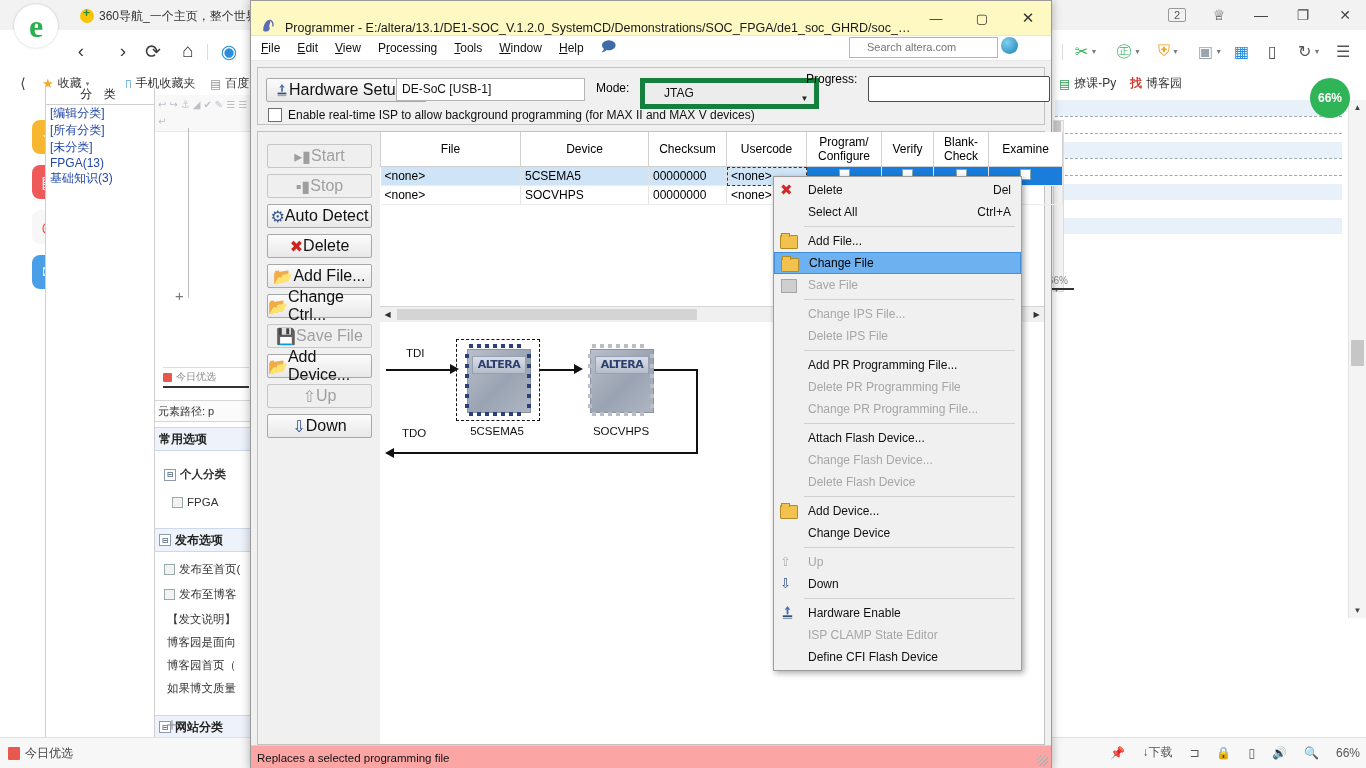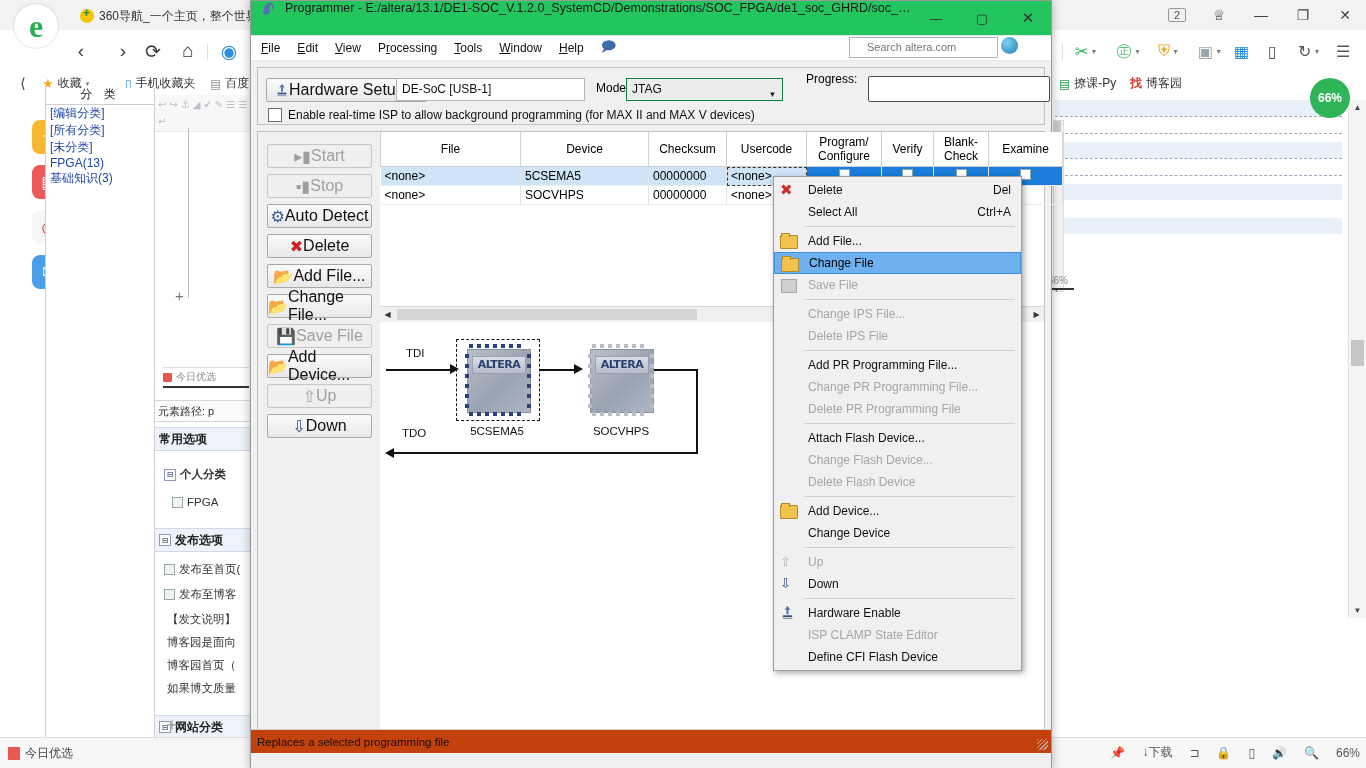--- a/index.html
+++ b/index.html
@@ -68,21 +68,21 @@
   .arr{position:absolute;left:0;width:17px;height:15px;display:flex;align-items:center;justify-content:center;font-size:8px;color:#444;}
 
   .br-status{position:absolute;left:0;bottom:0;width:1366px;height:30px;background:#f7f7f7;border-top:1px solid #e0e0e0;}
   .bs-left{position:absolute;left:8px;top:7px;display:flex;align-items:center;gap:5px;font-size:12px;color:#444;}
   .bs-left i{width:12px;height:13px;background:#e8584e;display:inline-block;border-radius:1px;}
   .bs-right{position:absolute;right:6px;top:6px;display:flex;align-items:center;gap:17px;font-size:12px;color:#555;}
 
   
   #prog{position:absolute;left:250px;top:0;width:800px;height:768px;background:#f0f0f0;
         border:1px solid #9a9a9a;box-shadow:0 0 9px rgba(0,0,0,.30);}
-  .p-title{height:34px;background:#22c55e;border-bottom:1px solid #e5e5e5;display:flex;align-items:flex-start;}
+  .p-title{height:34px;background:#fef9c3;border-bottom:1px solid #e5e5e5;display:flex;align-items:flex-end;}
   .p-ticon{width:17px;height:17px;margin:0 8px 0 9px;flex:0 0 auto;}
   .p-ttext{font-size:12.5px;color:#1a1a1a;white-space:nowrap;overflow:hidden;text-overflow:ellipsis;flex:1 1 auto;}
   .p-wb{width:46px;height:34px;display:flex;align-items:center;justify-content:center;font-size:13px;color:#333;flex:0 0 auto;}
   .p-wb.x{font-size:15px;}
 
   .p-menubar{height:24px;background:#fff;display:flex;align-items:center;padding-left:10px;gap:17px;border-bottom:1px solid #e8e8e8;}
   .p-menu{font-size:12px;color:#111;}
   .p-menu u{text-decoration:underline;}
   .p-search{position:absolute;right:53px;top:36px;width:130px;height:19px;border:1px solid #b4b4b4;background:#fff;
             font-size:11px;color:#767676;padding-left:17px;line-height:19px;}
@@ -91,22 +91,22 @@
   .p-cmt{font-size:14px;color:#3d6ca8;}
 
   .p-hwbar{margin:6px 6px 0 6px;border:1px solid #c2c2c2;background:#f0f0f0;height:56px;position:relative;}
   .btn{border:1px solid #a8a8a8;background:linear-gradient(#fbfbfb,#e8e8e8);border-radius:2px;font-size:16px;color:#111;
        display:flex;align-items:center;justify-content:center;cursor:default;}
   .btn.dis{color:#a0a0a0;background:#efefef;border-color:#c6c6c6;}
   .hw-btn{position:absolute;left:8px;top:10px;height:22px;padding:0 8px;}
   .hw-field{position:absolute;left:138px;top:10px;width:182px;height:21px;background:#fff;border:1px solid #b5b5b5;
             font-size:12px;line-height:21px;padding-left:5px;color:#111;}
   .hw-modelbl{position:absolute;left:338px;top:13px;font-size:12px;}
-  .hw-mode{position:absolute;left:368px;top:10px;width:150px;height:21px;background:#ececec;border:1px solid #15803d;
-           font-size:12px;line-height:21px;padding-left:5px;color:#111;}
+  .hw-mode{position:absolute;left:382px;top:10px;width:150px;height:21px;background:#ececec;border:5px solid #15803d;
+           font-size:12px;line-height:21px;padding-left:19px;color:#111;}
   .hw-mode .dd{position:absolute;right:3px;top:5px;width:13px;text-align:center;font-size:8px;color:#222;}
   .hw-proglbl{position:absolute;left:548px;top:4px;font-size:12px;}
   .hw-prog{position:absolute;left:610px;top:8px;width:180px;height:24px;background:#fff;border:1px solid #4d4d4d;border-radius:2px;}
   .hw-chk{position:absolute;left:10px;top:40px;display:flex;align-items:center;gap:6px;font-size:12px;color:#111;}
   .chkbox{width:12px;height:12px;border:1px solid #6d6d6d;background:#fff;display:inline-block;flex:0 0 auto;}
 
   .p-body{position:absolute;left:6px;top:130px;right:6px;bottom:24px;border:1px solid #c2c2c2;background:#f0f0f0;}
   .p-leftcol{position:absolute;left:0;top:0;width:122px;bottom:0;background:#f0f0f0;border-right:1px solid #c9c9c9;}
   .lb{position:absolute;left:9px;width:103px;height:22px;}
 
@@ -129,21 +129,21 @@
   .chip{position:absolute;width:62px;height:62px;background:linear-gradient(135deg,#b8bfca,#9aa3b2 55%,#aeb6c2);
         border:1px solid #8a93a3;}
   .chip .logo{position:absolute;left:4px;top:6px;right:4px;height:16px;color:#2c3f6e;font-size:11px;font-weight:bold;
               letter-spacing:-0.5px;text-align:center;font-family:"DejaVu Sans",sans-serif;
               background:linear-gradient(#d9dee8,#b5bdcb);border:1px solid #96a0b2;line-height:15px;overflow:hidden;}
   .pins{position:absolute;}
   .pin{position:absolute;width:4px;height:4px;}
   .chip-sel{position:absolute;border:1px dashed #111;}
   .lbl{position:absolute;font-size:11.5px;color:#111;text-align:center;}
   .wire{position:absolute;background:#111;}
-  .p-statusbar{position:absolute;left:0;right:0;bottom:16px;height:23px;background:#c2410c;border-top:1px solid #d2d2d2;
+  .p-statusbar{position:absolute;left:0;right:0;bottom:0;height:23px;background:#fca5a5;border-top:1px solid #d2d2d2;
                font-size:11.5px;color:#111;display:flex;align-items:center;padding-left:6px;}
   .grip{position:absolute;right:3px;bottom:3px;width:11px;height:11px;
         background:repeating-linear-gradient(135deg,#b0b0b0 0 1px,transparent 1px 3px);}
 
   
   #ctx{position:absolute;left:773px;top:176px;width:247px;background:#f0f0f0;border:1px solid #9d9d9d;
        box-shadow:2px 2px 6px rgba(0,0,0,.35);padding:2px 0;}
   .ctx-gutter{position:absolute;left:1px;top:1px;bottom:1px;width:26px;background:#f0f0f0;}
   .mi{position:relative;height:22px;display:flex;align-items:center;font-size:12px;color:#111;padding-left:34px;}
   .mi.dis{color:#a6a6a6;}
@@ -436,21 +436,21 @@
       <div class="btn lb" style="top:102px">
         <span style="color:#cc2222;font-weight:bold">✖</span>
         <span>Delete</span>
         </div>
       <div class="btn lb" style="top:132px">
         <span style="color:#e0a92b">📂</span>
         <span>Add File...</span>
         </div>
       <div class="btn lb" style="top:162px">
         <span style="color:#e0a92b">📂</span>
-        <span>Change File...</span>
+        <span>Change Ctrl...</span>
         </div>
       <div class="btn lb dis" style="top:192px">
         <span style="color:#9e9e9e">💾</span>
         <span>Save File</span>
         </div>
       <div class="btn lb" style="top:222px">
         <span style="color:#e0a92b">📂</span>
         <span>Add Device...</span>
         </div>
       <div class="btn lb dis" style="top:252px">
@@ -647,24 +647,24 @@
     </div>
   <div class="mi dis">
     <span>Delete IPS File</span>
     </div>
   <div class="msep"></div>
 
   <div class="mi">
     <span>Add PR Programming File...</span>
     </div>
   <div class="mi dis">
+    <span>Delete PR Programming File</span>
+    </div>
+  <div class="mi dis">
     <span>Change PR Programming File...</span>
-    </div>
-  <div class="mi dis">
-    <span>Delete PR Programming File</span>
     </div>
   <div class="msep"></div>
 
   <div class="mi">
     <span>Attach Flash Device...</span>
     </div>
   <div class="mi dis">
     <span>Change Flash Device...</span>
     </div>
   <div class="mi dis">

